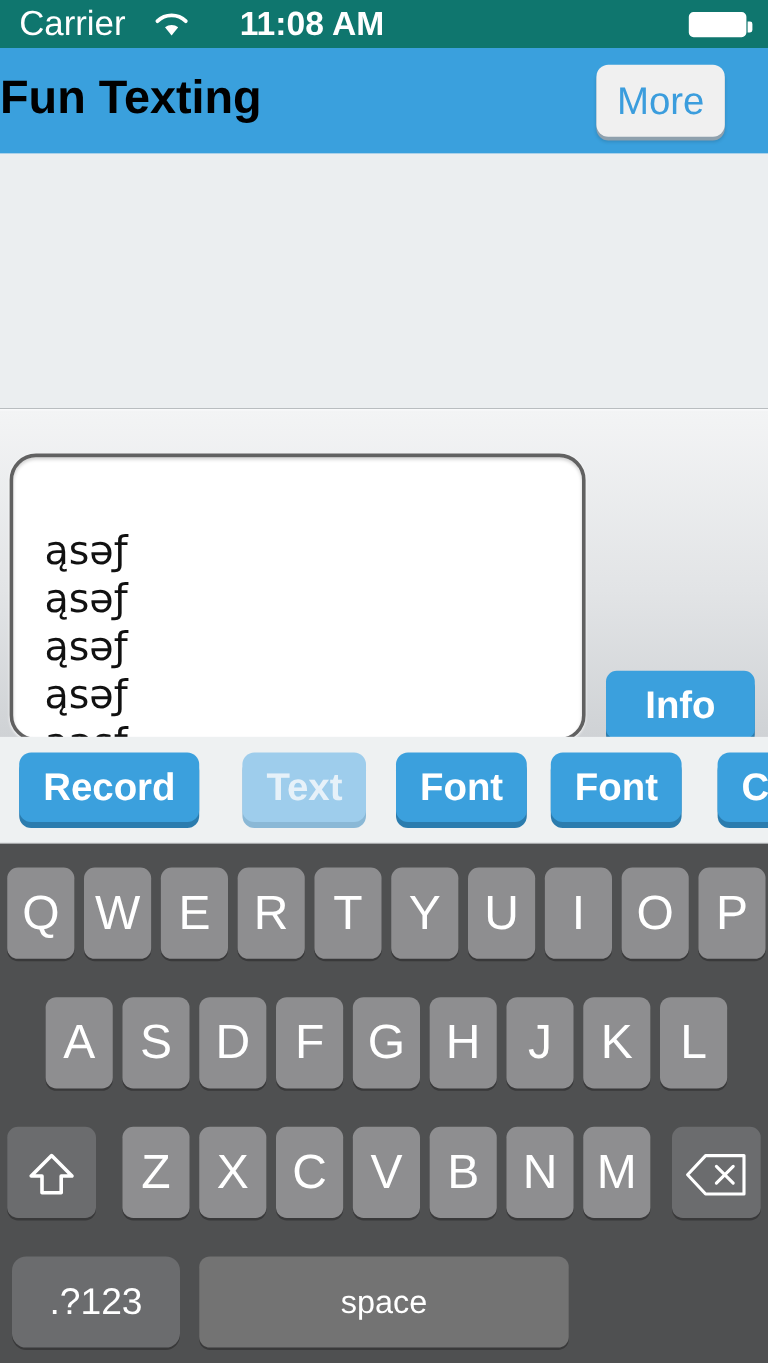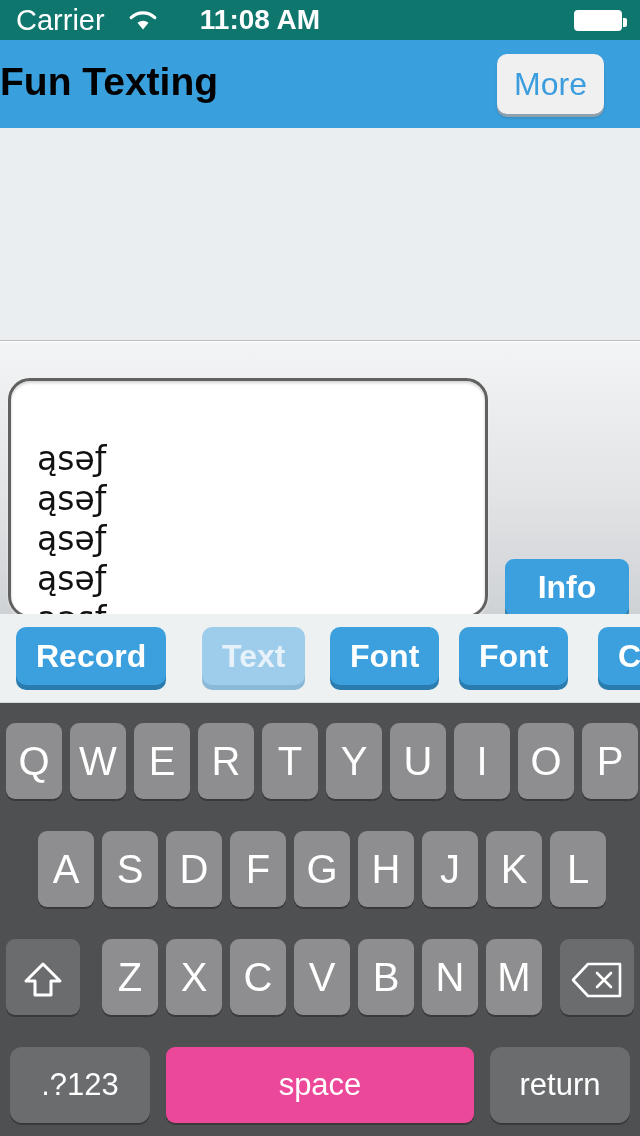--- a/index.html
+++ b/index.html
@@ -212,22 +212,22 @@
     font-weight: 300;
     text-align: center;
     line-height: 76px;
     height: 76px;
     cursor: pointer;
   }
   .key.special {
     background: #6b6c6e;
   }
   .key.space {
-    background: #ec4899;
-    font-size: 31px;
+    background: #737373;
+    font-size: 27px;
     font-weight: 400;
   }
   .key.small-label {
     font-size: 31px;
     font-weight: 400;
     border-radius: 12px;
   }
   .key svg { vertical-align: middle; }
 </style>
 </head>
@@ -317,16 +317,15 @@
       <span>
         <svg width="52" height="38" viewBox="0 0 52 38">
           <path d="M17 3 L49 3 L49 35 L17 35 L2 19 Z" fill="none" stroke="#ffffff" stroke-width="2.6" stroke-linejoin="round"></path>
           <path d="M26 12 L40 26 M40 12 L26 26" stroke="#ffffff" stroke-width="2.6" stroke-linecap="round"></path>
         </svg>
       </span>
     </div>
 
     <div class="key special small-label" style="left:10px; top:344px; width:140px;">.?123</div>
     <div class="key space" style="left:166px;top:344px; width:308px;">space</div>
-    <div class="key special small-label" style="left:490px;top:344px; width:140px;">return</div>
 
   </div>
 </div>
 
 </body></html>

